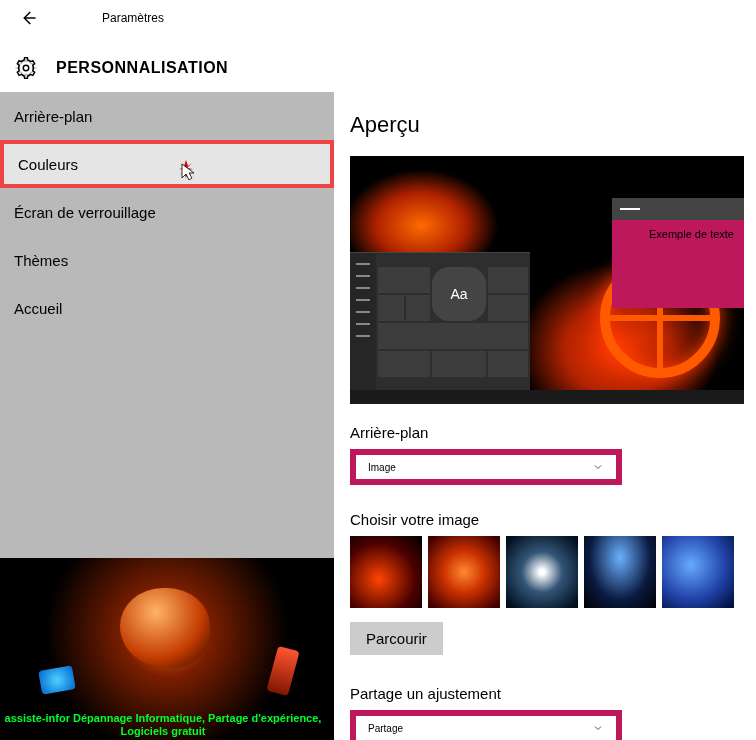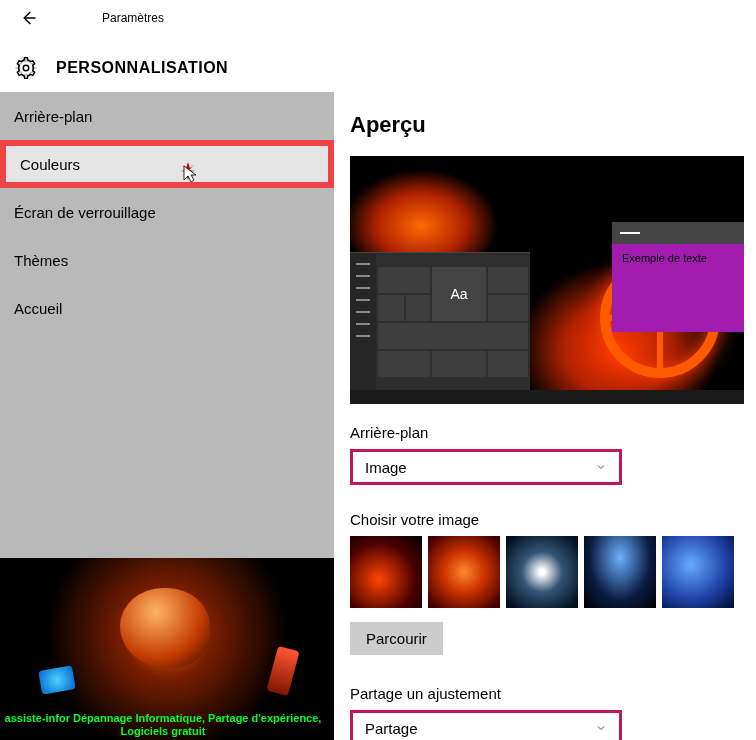--- a/index.html
+++ b/index.html
@@ -14,71 +14,71 @@
   .section-row { display: flex; align-items: center; height: 48px; padding-left: 14px; margin-top: 8px; }
   .gear-icon { width: 24px; height: 24px; display: flex; align-items: center; justify-content: center; }
   .section-title { font-size: 16px; font-weight: 600; letter-spacing: 0.5px; margin-left: 18px; }
 
   
   .content { display: flex; }
 
   
   .sidebar { width: 334px; background: #b9b9b9; display: flex; flex-direction: column; }
   .nav-item { height: 48px; display: flex; align-items: center; padding-left: 14px; font-size: 15px; color: #000; cursor: pointer; }
-  .nav-item.selected { background: #e5e5e5; border: 6px solid #ef4444; position: relative; }
+  .nav-item.selected { background: #e5e5e5; border: 4px solid #ef4444; position: relative; }
   .cursor-overlay { position: absolute; left: 172px; top: 14px; pointer-events: none; }
 
   .sidebar-spacer { flex: 1; }
   .promo-img { width: 334px; height: 188px; background: #000; position: relative; overflow: hidden; }
   .promo-bg { position:absolute; inset:0; background: radial-gradient(circle at 50% 40%, #ff6a00 0%, #7a1e00 22%, #000 60%); }
   .promo-blob { position:absolute; left:120px; top:30px; width:90px; height:80px; background: radial-gradient(circle at 40% 30%, #ffb366, #c23a00 60%, #3a0e00 95%); border-radius: 50% 50% 45% 55%; }
   .promo-chip { position:absolute; left:40px; top:110px; width:34px; height:24px; background: radial-gradient(circle, #4dd0ff, #0066cc); border-radius:4px; transform: rotate(-10deg); }
   .promo-phone { position:absolute; right:40px; top:90px; width:22px; height:46px; background: linear-gradient(#ff5533,#801500); border-radius:4px; transform: rotate(15deg); }
   .promo-text { position: absolute; bottom: 8px; left: 4px; right: 12px; color: #00ff2a; font-size: 11px; font-weight: bold; text-align: center; line-height: 1.2; }
 
   
   .panel { flex: 1; padding: 20px 10px 0 16px; overflow-y: auto; }
-  .panel h2 { font-size: 22px; font-weight: 700; margin-bottom: 18px; }
+  .panel h2 { font-size: 22px; font-weight: 400; margin-bottom: 18px; }
 
   
   .preview { width: 394px; height: 248px; background: #000; position: relative; overflow: hidden; margin-bottom: 20px; }
   .preview-bg { position:absolute; inset:0; background:
       radial-gradient(ellipse 110px 80px at 18% 28%, #ff6a00 0%, #b02200 40%, transparent 70%),
       radial-gradient(ellipse 140px 120px at 68% 78%, #ff3a00 0%, #b02200 38%, transparent 72%),
       #000; }
   .preview-wheel { position:absolute; right:24px; bottom:26px; width:120px; height:120px; border:10px solid #ff5a00; border-radius:50%; box-shadow: 0 0 20px #ff3a00, inset 0 0 16px #ff3a00; }
   .preview-wheel::before, .preview-wheel::after { content:""; position:absolute; background:#ff5a00; }
   .preview-wheel::before { left:50%; top:0; bottom:0; width:6px; transform:translateX(-50%); }
   .preview-wheel::after { top:50%; left:0; right:0; height:6px; transform:translateY(-50%); }
 
   .preview-startpanel { position:absolute; left:0; bottom:0; width:180px; height:152px; background:#2e2e2e; border-top:1px solid #444; }
   .sp-left { position:absolute; left:0; top:0; width:26px; height:100%; background:#262626; display:flex; flex-direction:column; gap:10px; padding:10px 6px; }
   .sp-left div { height:2px; background:#888; }
   .sp-tiles { position:absolute; left:26px; top:0; right:0; bottom:0; }
-  .sp-aa { position:absolute; left:56px; top:14px; width:54px; height:54px; background:#444; color:#fff; font-size:14px; display:flex; align-items:center; justify-content:center; }
+  .sp-aa { position:absolute; left:56px; top:14px; width:54px; height:54px; background:#444; color:#fff; font-size:14px; display:flex; align-items:center; justify-content:center;border-radius:17px; }
   .sp-t { position:absolute; background:#3d3d3d; }
   .sp-t.a { left:2px; top:14px; width:52px; height:26px; }
   .sp-t.b { left:2px; top:42px; width:26px; height:26px; }
   .sp-t.c { left:30px; top:42px; width:24px; height:26px; }
   .sp-t.d { left:112px; top:14px; width:40px; height:26px; }
   .sp-t.e { left:112px; top:42px; width:40px; height:26px; }
   .sp-t.f { left:2px; top:70px; width:150px; height:26px; }
   .sp-t.g { left:2px; top:98px; width:52px; height:26px; }
   .sp-t.h { left:56px; top:98px; width:54px; height:26px; }
   .sp-t.i { left:112px; top:98px; width:40px; height:26px; }
   .preview-taskbar { position:absolute; left:0; bottom:0; right:0; height:14px; background:#1a1a1a; }
 
-  .preview-window { position:absolute; right:0; top:66px; width:132px; height:110px; background:#a21caf; }
+  .preview-window { position:absolute; right:0; top:42px; width:132px; height:110px; background:#be185d;text-align:right; }
   .preview-window-titlebar { height:22px; background:#444; position:relative; }
   .preview-window-titlebar::before { content:""; position:absolute; left:8px; top:10px; width:20px; height:2px; background:#fff; }
   .preview-window-body { padding:8px 10px; font-size:11px; color:#000; }
 
   
   .label { font-size: 15px; margin-bottom: 8px; }
-  .select-box { width: 272px; height: 36px; border: 3px solid #be185d; display: flex; align-items: center; justify-content: space-between; padding: 0 12px; font-size: 15px; margin-bottom: 26px; cursor: pointer; background: #fff; }
+  .select-box { width: 272px; height: 36px; border: 6px solid #be185d; display: flex; align-items: center; justify-content: space-between; padding: 0 12px; font-size: 10px; margin-bottom: 26px; cursor: pointer; background: #fff; }
   .chevron { width: 12px; height: 12px; }
 
   .thumbs { display: flex; gap: 6px; margin-bottom: 14px; }
   .thumb { width: 72px; height: 72px; background:#000; position:relative; overflow:hidden; cursor:pointer; }
   .thumb.t1 { background: radial-gradient(circle at 40% 60%, #ff4400, #4a0000 60%, #000); }
   .thumb.t2 { background: radial-gradient(circle at 50% 50%, #ff8833, #cc3300 40%, #440000 90%); }
   .thumb.t3 { background: radial-gradient(circle at 50% 50%, #fff 5%, #335577 40%, #001020 90%); }
   .thumb.t4 { background: radial-gradient(ellipse at 50% 30%, #6ab0ff, #0a1a40 60%, #000); }
   .thumb.t5 { background: radial-gradient(circle at 40% 40%, #66aaff, #2244aa 55%, #001040 95%); }
 

